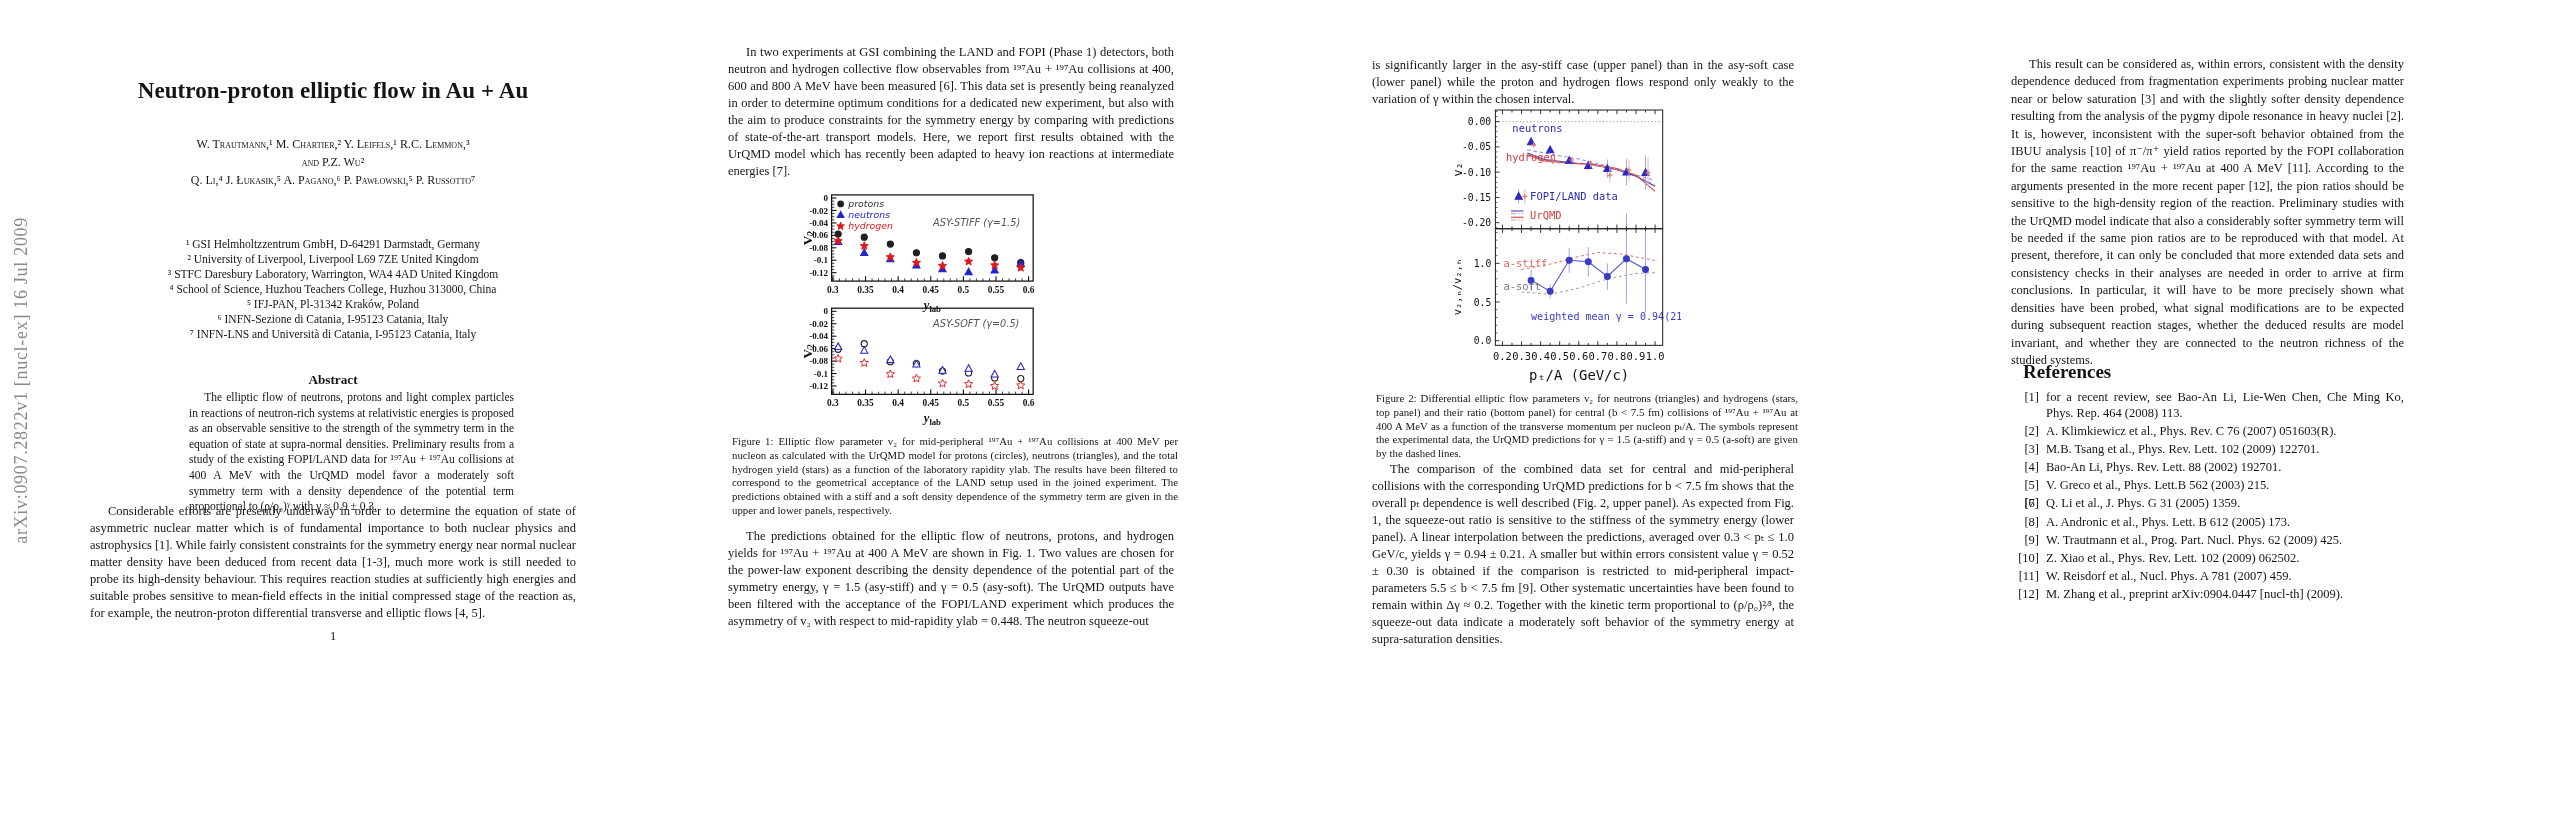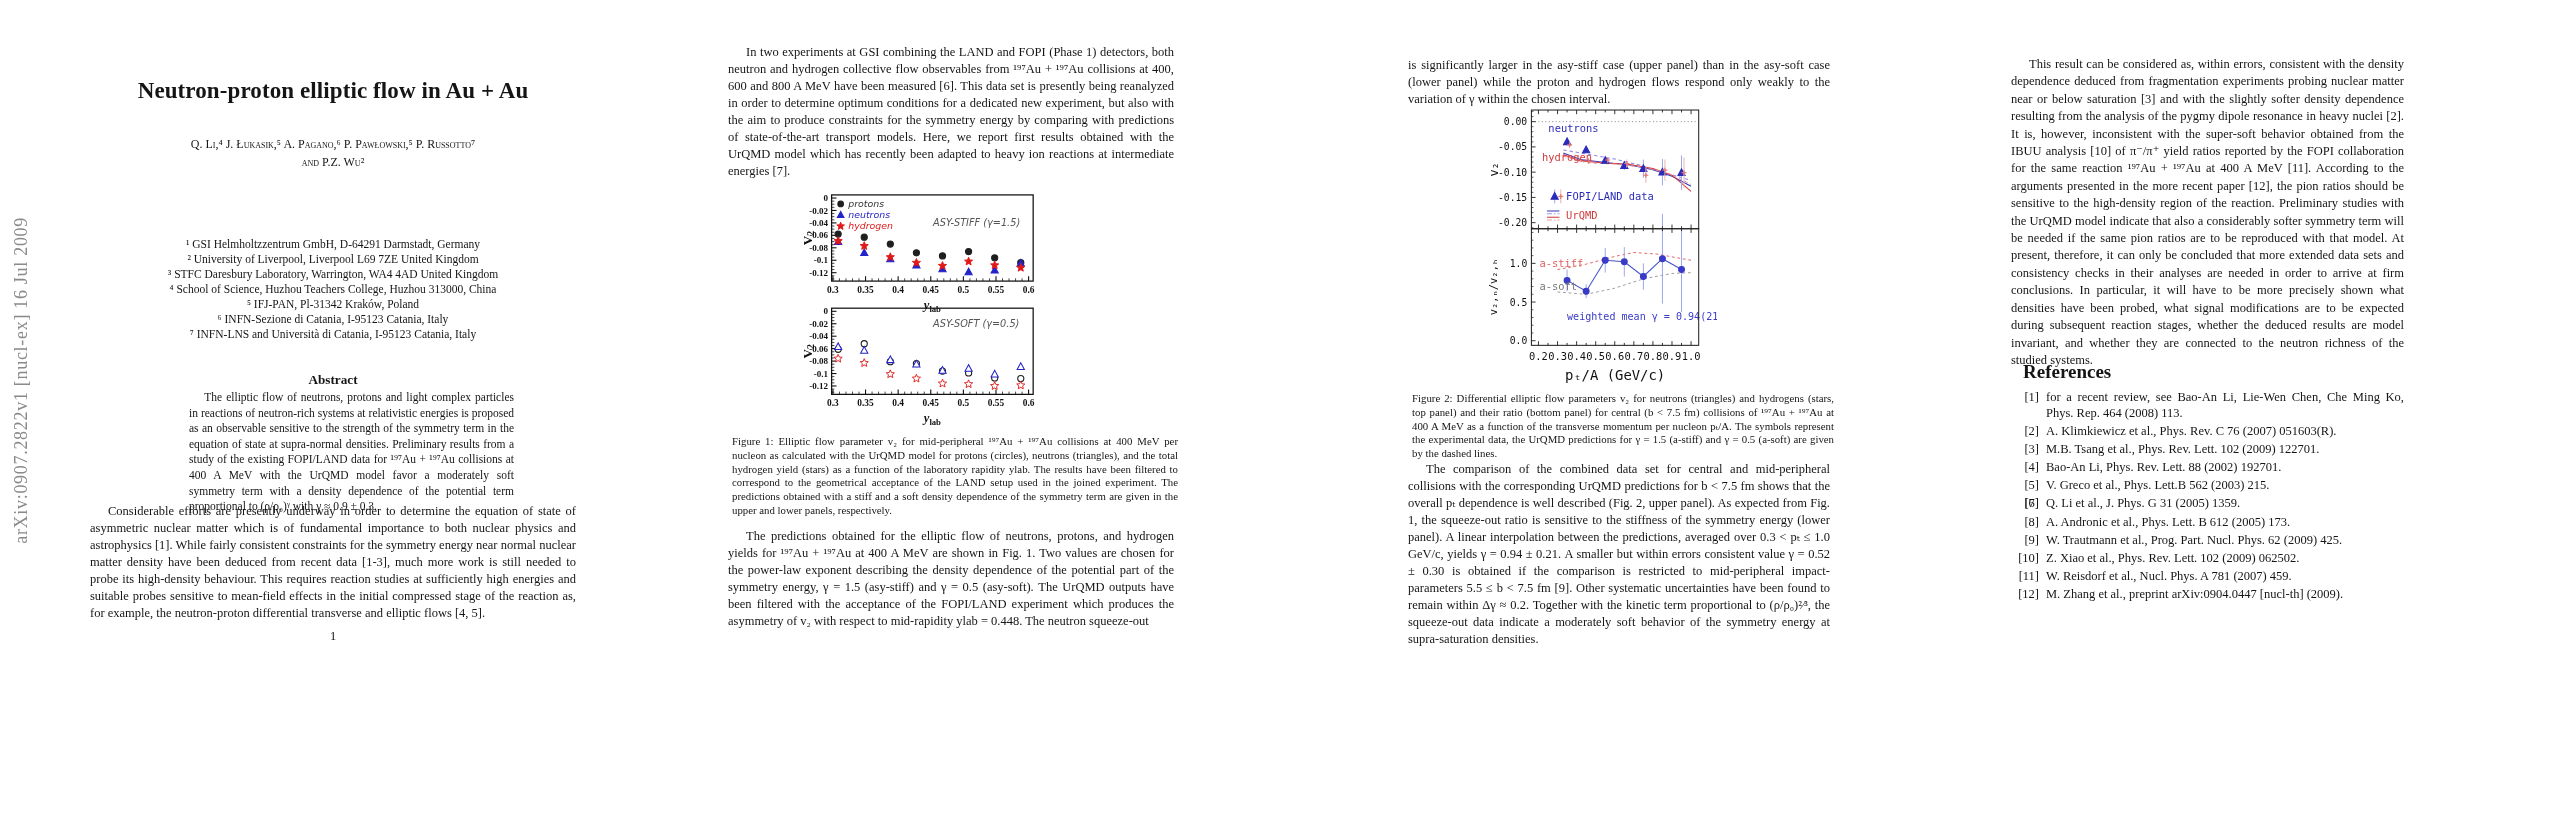--- a/index.html
+++ b/index.html
@@ -27,22 +27,23 @@
 </head>
 <body>
 
 <div class="canvas">
 
   <div class="watermark">arXiv:0907.2822v1  [nucl-ex]  16 Jul 2009</div>
 
   <section class="page" style="left:90px;width:486px;">
     <h1 class="abs title" style="top:78px;margin:0;">Neutron-proton elliptic flow in Au + Au</h1>
     <div class="abs authors" style="top:135px;">
+      <div>W. Trautmann,¹ M. Chartier,² Y. Leifels,¹ R.C. Lemmon,³</div>
+      <div>and P.Z. Wu²</div>
       <div>Q. Li,⁴ J. Łukasik,⁵ A. Pagano,⁶ P. Pawłowski,⁵ P. Russotto⁷</div>
-      <div>and P.Z. Wu²</div>
     </div>
     <div class="abs affils" style="top:225px;margin-top:12px;">
       <div>¹ GSI Helmholtzzentrum GmbH, D-64291 Darmstadt, Germany</div>
       <div>² University of Liverpool, Liverpool L69 7ZE United Kingdom</div>
       <div>³ STFC Daresbury Laboratory, Warrington, WA4 4AD United Kingdom</div>
       <div>⁴ School of Science, Huzhou Teachers College, Huzhou 313000, China</div>
       <div>⁵ IFJ-PAN, Pl-31342 Kraków, Poland</div>
       <div>⁶ INFN-Sezione di Catania, I-95123 Catania, Italy</div>
       <div>⁷ INFN-LNS and Università di Catania, I-95123 Catania, Italy</div>
     </div>
@@ -307,21 +308,21 @@
         <path d="M291.63,282.71L293.27,286.66L297.52,287.00L294.28,289.78L295.27,293.93L291.63,291.70L287.98,293.93L288.97,289.78L285.73,287.00L289.99,286.66Z" fill="#ffffff" stroke="#e01818" stroke-width="1.3"></path>
         <line x1="329.168284789644" y1="291.59927797833933" x2="329.168284789644" y2="284.43682310469313" stroke="#e01818" stroke-width="1"></line>
         <path d="M329.17,281.82L330.81,285.76L335.06,286.10L331.82,288.88L332.81,293.03L329.17,290.81L325.52,293.03L326.51,288.88L323.27,286.10L327.53,285.76Z" fill="#ffffff" stroke="#e01818" stroke-width="1.3"></path>
         <text x="202" y="341" fill="#111" font-size="13" text-anchor="middle" font-family="&quot;Liberation Serif&quot;,&quot;DejaVu Serif&quot;,serif" font-weight="normal" font-style="normal"><tspan font-size="18" font-weight="bold" font-style="italic">y</tspan><tspan font-size="12.5" font-weight="bold" dy="4">lab</tspan></text>
         <text x="17" y="251" fill="#111" font-size="13" text-anchor="middle" font-family="&quot;Liberation Serif&quot;,&quot;DejaVu Serif&quot;,serif" font-weight="normal" font-style="normal" transform="rotate(-90 17 239)"><tspan font-size="19" font-weight="bold">V</tspan><tspan font-size="14" font-weight="bold" dy="3">2</tspan></text>
       </svg>
     <p class="abs caption" style="top:431px;left:0;width:446px;">Figure 1: Elliptic flow parameter v₂ for mid-peripheral ¹⁹⁷Au + ¹⁹⁷Au collisions at 400 MeV per nucleon as calculated with the UrQMD model for protons (circles), neutrons (triangles), and the total hydrogen yield (stars) as a function of the laboratory rapidity ylab. The results have been filtered to correspond to the geometrical acceptance of the LAND setup used in the joined experiment. The predictions obtained with a stiff and a soft density dependence of the symmetry term are given in the upper and lower panels, respectively.</p>
     <p class="abs body-par indent" style="top:528px;left:0;width:446px;">The predictions obtained for the elliptic flow of neutrons, protons, and hydrogen yields for ¹⁹⁷Au + ¹⁹⁷Au at 400 A MeV are shown in Fig. 1. Two values are chosen for the power-law exponent describing the density dependence of the potential part of the symmetry energy, γ = 1.5 (asy-stiff) and γ = 0.5 (asy-soft). The UrQMD outputs have been filtered with the acceptance of the FOPI/LAND experiment which produces the asymmetry of v₂ with respect to mid-rapidity ylab = 0.448. The neutron squeeze-out</p>
   </section>
 
-  <section class="page" style="left:1408px;width:422px;">
+  <section class="page" style="left:1372px;width:422px;">
     <p class="abs body-par" style="top:57px;left:0;width:422px;">is significantly larger in the asy-stiff case (upper panel) than in the asy-soft case (lower panel) while the proton and hydrogen flows respond only weakly to the variation of γ within the chosen interval.</p>
     <svg id="fig2" class="abs" style="top:101px;left:69px;" width="240" height="286" viewBox="0 0 345 412">
         <line x1="78" y1="29.73617021276596" x2="319" y2="29.73617021276596" stroke="#666" stroke-width="1.1" stroke-dasharray="1.5 3.5"></line>
         <polyline points="123.9,70.5 156.9,76.3 198.1,83.6 231.1,91.6 266.8,102.5 299.8,112.0 308.0,114.1" fill="none" stroke="#8c8ce8" stroke-width="1.5" stroke-dasharray="5 4"></polyline>
         <polyline points="123.9,74.9 148.6,84.3 184.3,88.7 220.1,92.3 253.0,98.9 280.5,108.3 308.0,122.9" fill="none" stroke="#3a3ac0" stroke-width="1.5"></polyline>
         <polyline points="123.9,77.0 148.6,86.5 184.3,89.4 220.1,91.6 253.0,97.4 280.5,106.9 308.0,130.2" fill="none" stroke="#d23b3b" stroke-width="1.5"></polyline>
         <polyline points="123.9,79.2 156.9,88.7 198.1,90.9 239.3,95.2 275.0,104.0 308.0,120.0" fill="none" stroke="#e89090" stroke-width="1.5" stroke-dasharray="5 4"></polyline>
         <line x1="129.38768529076395" y1="63.93617021276595" x2="129.38768529076395" y2="53.748936170212765" stroke="#9aa4e8" stroke-width="1.4"></line>
         <path d="M129.38768529076395,53.24255319148936 L124.18768529076395,62.84255319148936 L134.58768529076397,62.84255319148936 Z" fill="#2b2bbb" stroke="#2b2bbb" stroke-width="1.5"></path>
         <line x1="156.8677309007982" y1="74.85106382978724" x2="156.8677309007982" y2="66.11914893617022" stroke="#9aa4e8" stroke-width="1.4"></line>

